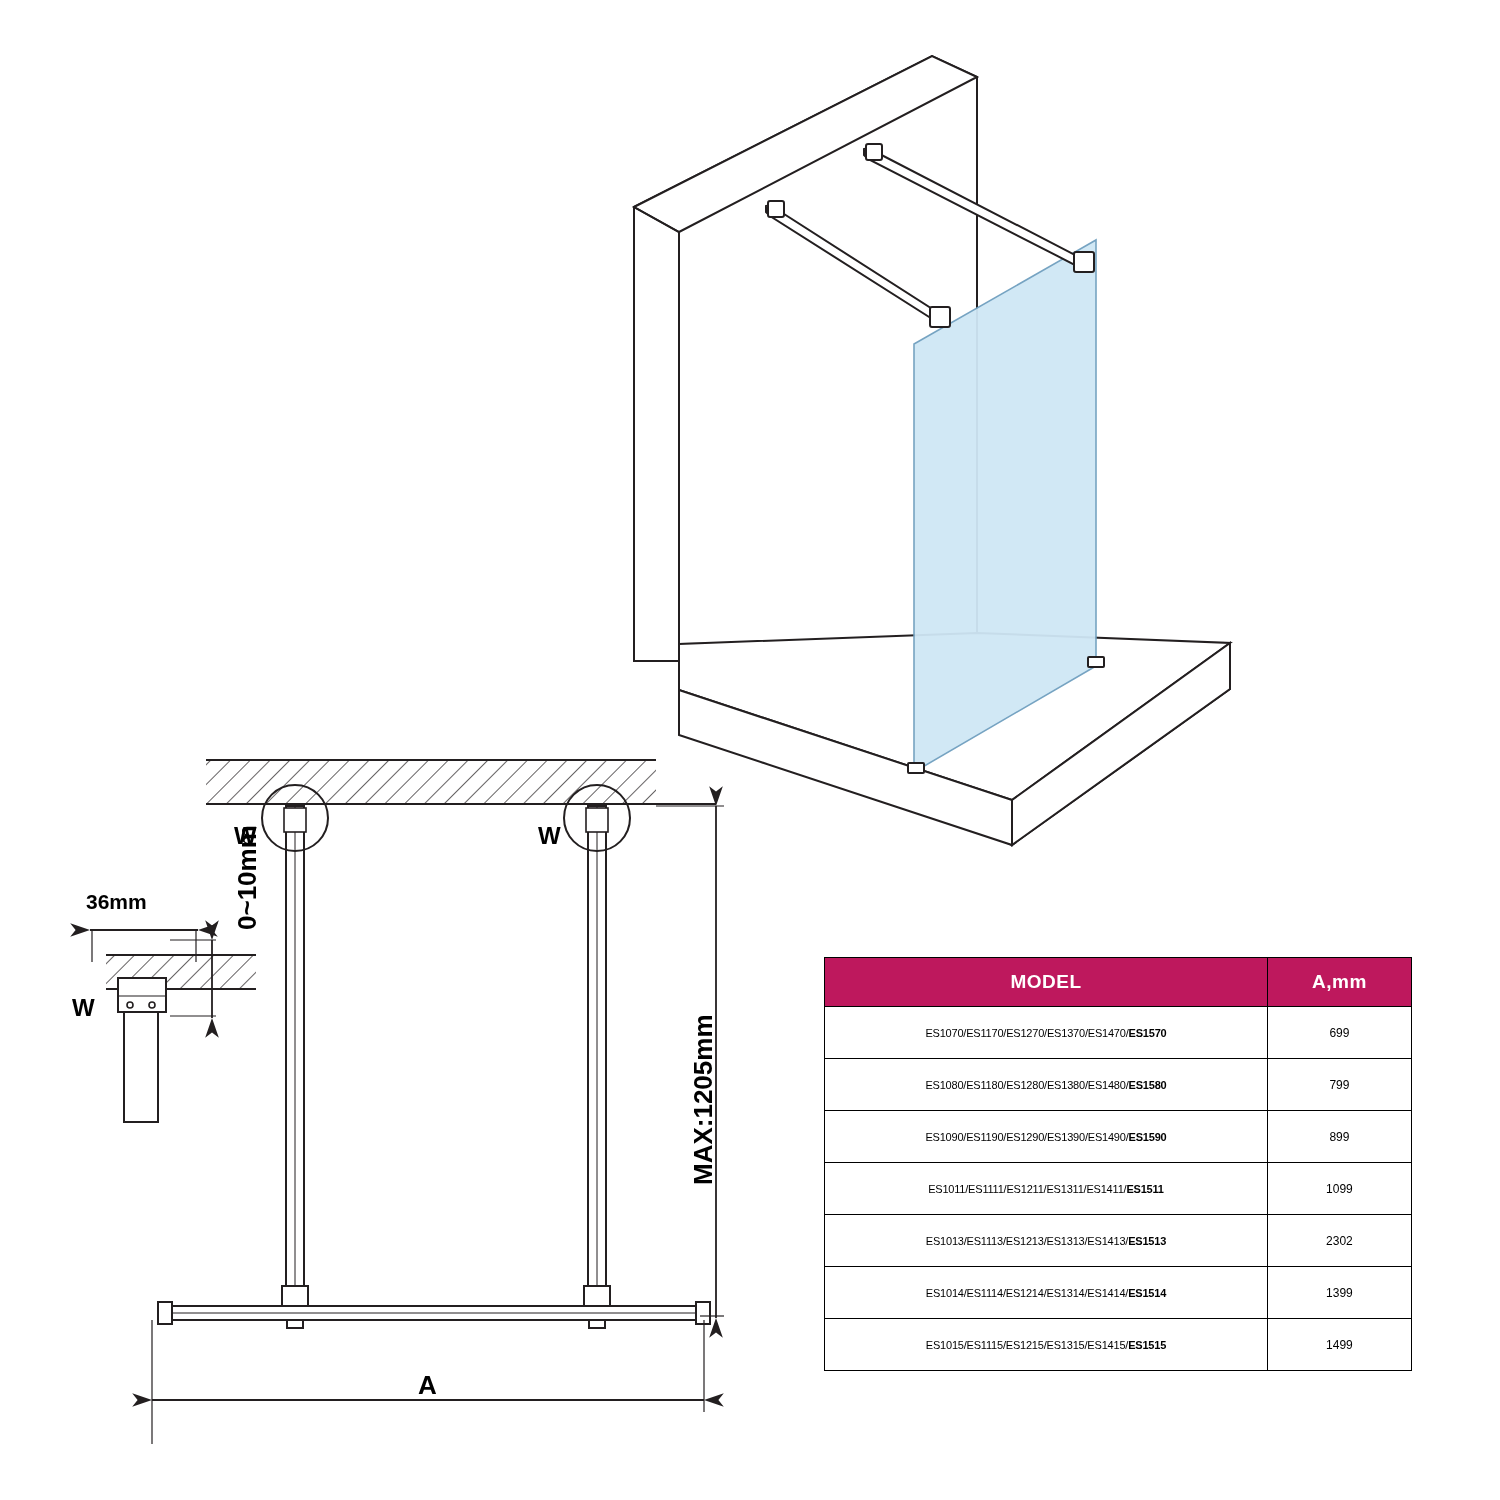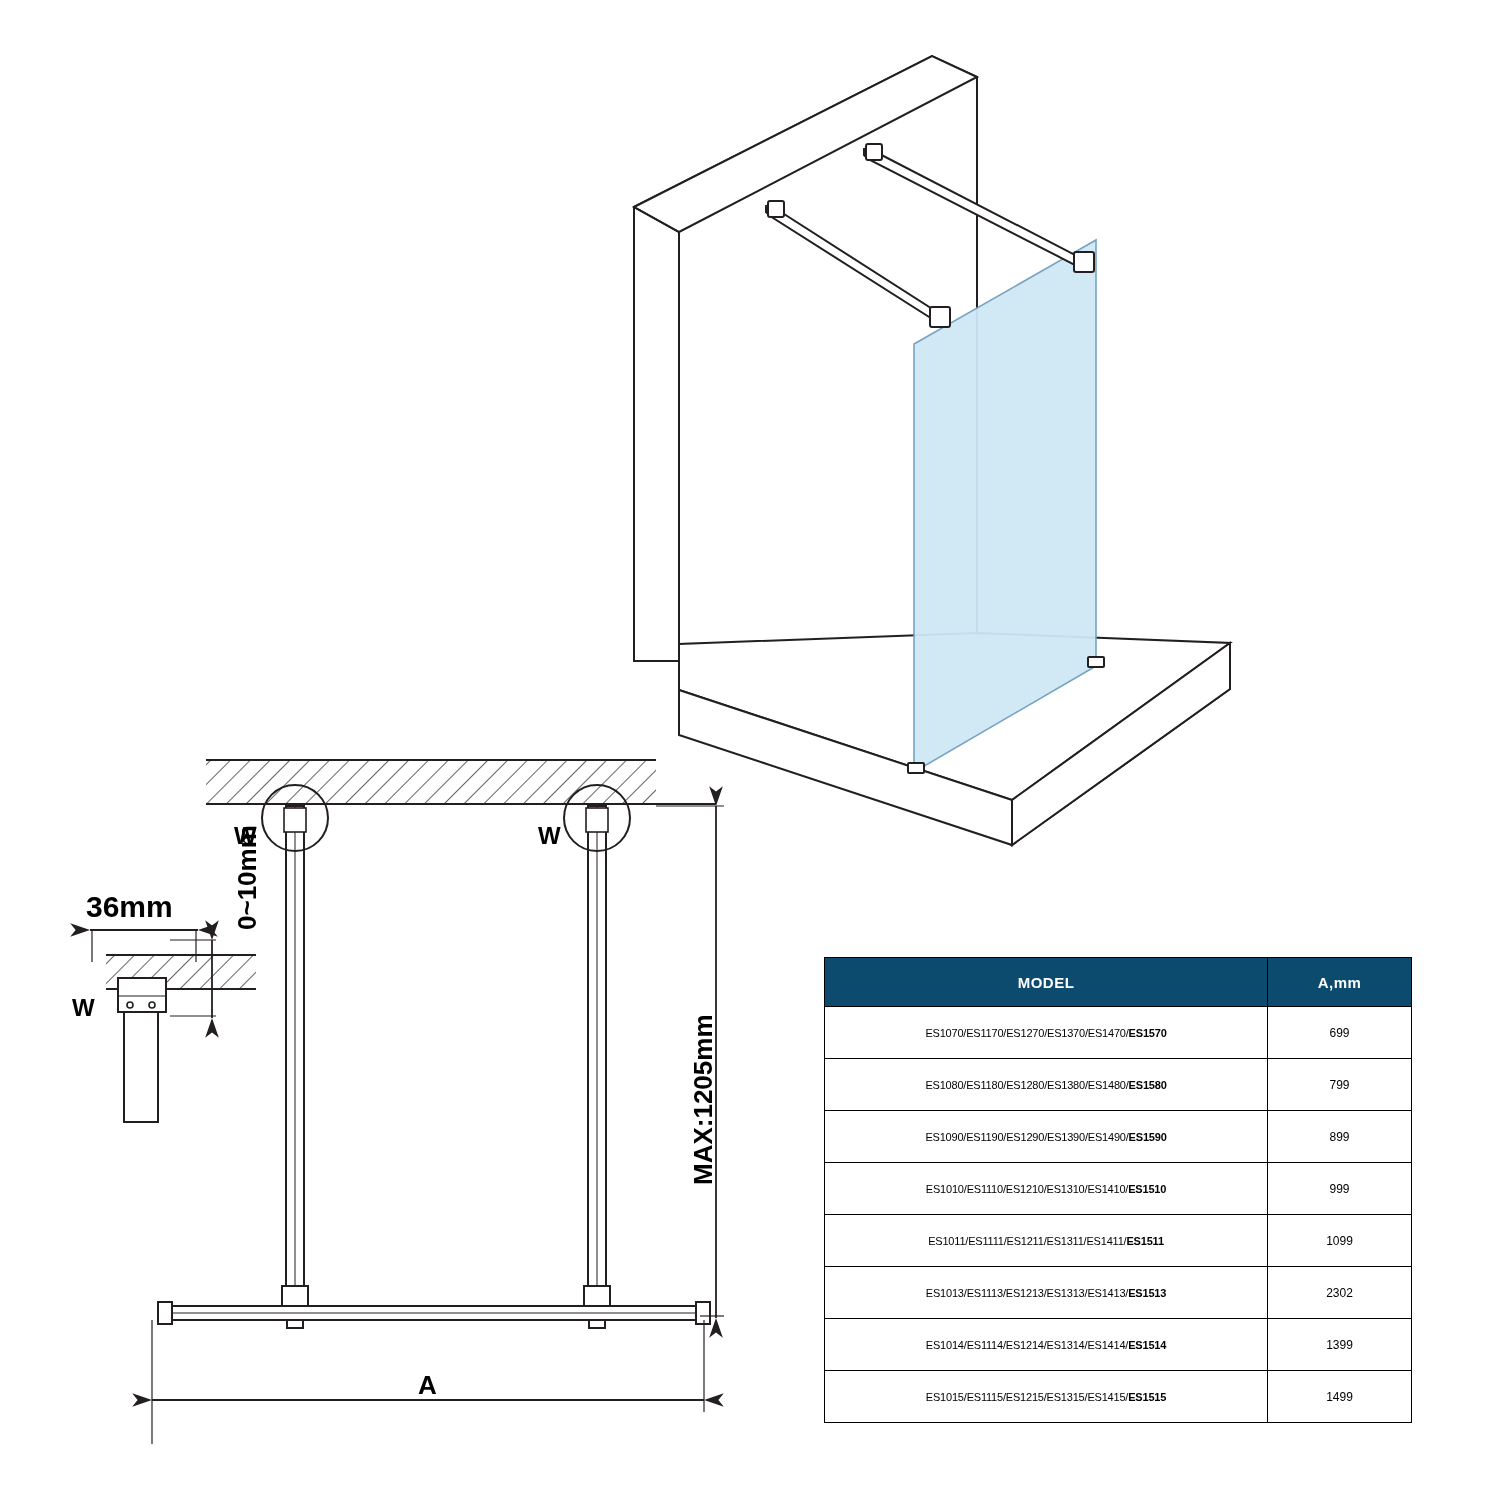--- a/index.html
+++ b/index.html
@@ -27,21 +27,21 @@
     width: 1500px;
     height: 1500px;
   }
   .lbl {
     position: absolute;
     font-family: "Liberation Sans", sans-serif;
     font-weight: bold;
     color: #000;
     white-space: nowrap;
   }
-  .lbl-36mm { left: 86px; top: 890px; font-size: 30px; }
+  .lbl-36mm { left: 86px; top: 890px; font-size: 21px; }
   .lbl-w-left { left: 72px; top: 994px; font-size: 24px; }
   .lbl-010 { left: 232px; top: 930px; font-size: 26px; transform: rotate(-90deg); transform-origin: left top; }
   .lbl-w1 { left: 234px; top: 822px; font-size: 24px; }
   .lbl-w2 { left: 538px; top: 822px; font-size: 24px; }
   .lbl-max { left: 688px; top: 1185px; font-size: 26px; transform: rotate(-90deg); transform-origin: left top; }
   .lbl-a { left: 418px; top: 1370px; font-size: 26px; }
 
   
   .spec-table {
     position: absolute;
@@ -54,23 +54,23 @@
     background: #fff;
   }
   .spec-table th, .spec-table td {
     border: 1px solid #000;
     padding: 0;
     height: 51px;
     text-align: center;
     vertical-align: middle;
   }
   .spec-table thead th {
-    background: #0c4a6e;
+    background: #be185d;
     color: #fff;
-    font-size: 15px;
+    font-size: 19px;
     font-weight: bold;
     letter-spacing: 0.5px;
     height: 48px;
     border: 1px solid #000;
   }
   .spec-table td.model {
     width: 444px;
     font-size: 11px;
     letter-spacing: -0.2px;
   }
@@ -212,24 +212,20 @@
         </tr>
         <tr>
           <td class="model"><span>ES1080/ES1180/ES1280/ES1380/ES1480/</span><span class="bold">ES1580</span></td>
           <td class="avalue">799</td>
         </tr>
         <tr>
           <td class="model"><span>ES1090/ES1190/ES1290/ES1390/ES1490/</span><span class="bold">ES1590</span></td>
           <td class="avalue">899</td>
         </tr>
         <tr>
-          <td class="model"><span>ES1010/ES1110/ES1210/ES1310/ES1410/</span><span class="bold">ES1510</span></td>
-          <td class="avalue">999</td>
-        </tr>
-        <tr>
           <td class="model"><span>ES1011/ES1111/ES1211/ES1311/ES1411/</span><span class="bold">ES1511</span></td>
           <td class="avalue">1099</td>
         </tr>
         <tr>
           <td class="model"><span>ES1013/ES1113/ES1213/ES1313/ES1413/</span><span class="bold">ES1513</span></td>
           <td class="avalue">2302</td>
         </tr>
         <tr>
           <td class="model"><span>ES1014/ES1114/ES1214/ES1314/ES1414/</span><span class="bold">ES1514</span></td>
           <td class="avalue">1399</td>

